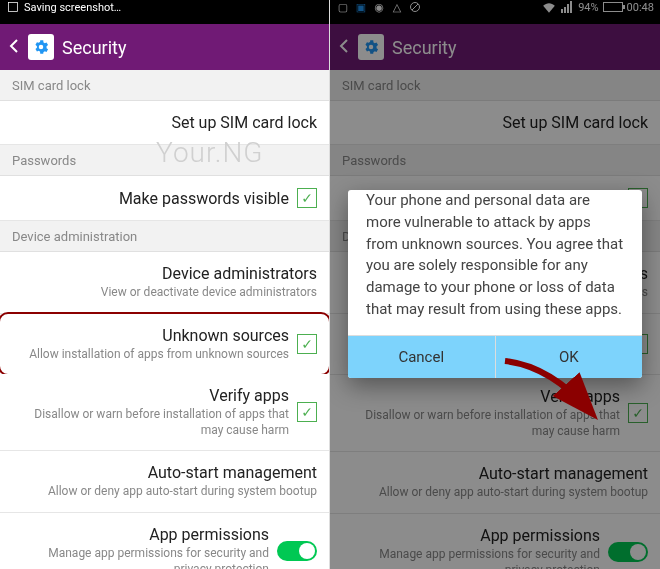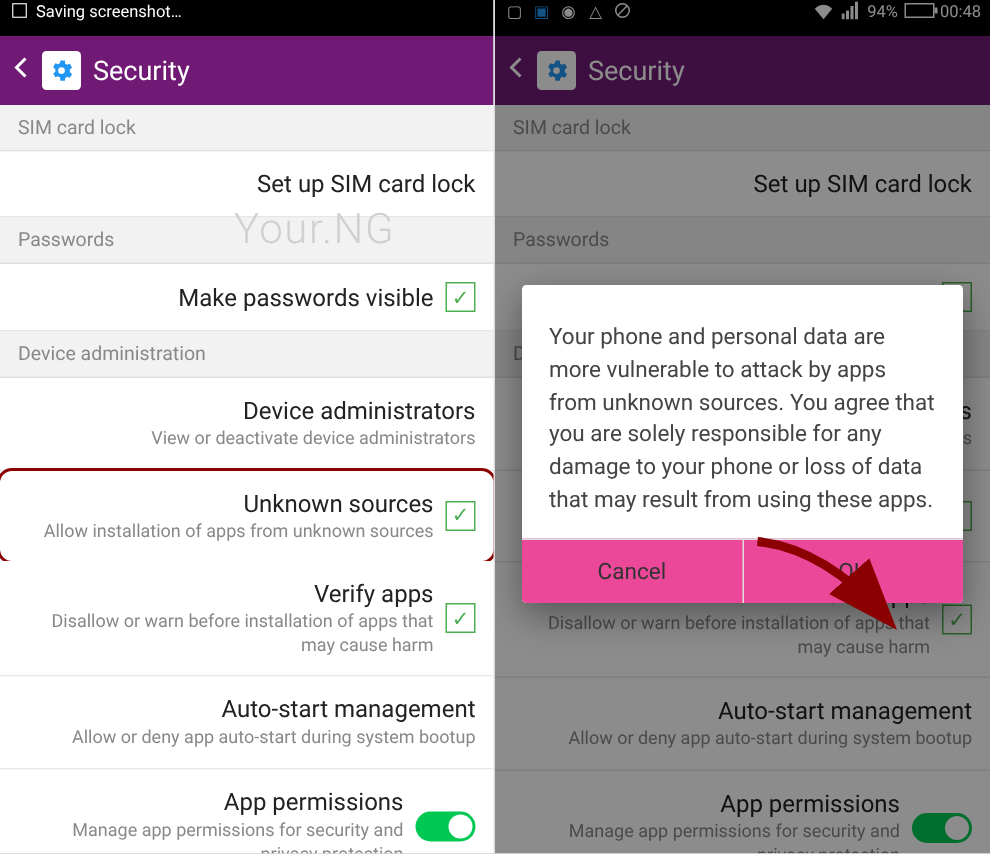--- a/index.html
+++ b/index.html
@@ -94,22 +94,22 @@
   }
 
   .dim-overlay {
     position: absolute; inset: 0; background: rgba(0,0,0,0.45);
   }
   .dialog {
     position: absolute; left: 18px; right: 18px; top: 190px;
     background: #fff; border-radius: 3px; box-shadow: 0 8px 24px rgba(0,0,0,0.4);
     overflow: hidden;
   }
-  .dialog .body { padding: 24px 18px 14px; font-size: 15px; color: #444; line-height: 1.45; }
-  .dialog .buttons { display: flex; border-top: 1px solid #ddd; background: #ec4899; }
+  .dialog .body { padding: 0 18px 14px; font-size: 15px; color: #444; line-height: 1.45; }
+  .dialog .buttons { display: flex; border-top: 1px solid #ddd; background: #7dd3fc; }
   .dialog .buttons .btn {
     flex: 1; text-align: center; padding: 12px 0; font-size: 15px; color: #333;
   }
   .dialog .buttons .btn:first-child { border-right: 1px solid #ddd; }
 
   .arrow {
     position: absolute; left: 170px; top: 356px; pointer-events: none;
   }
 </style>
 </head>

